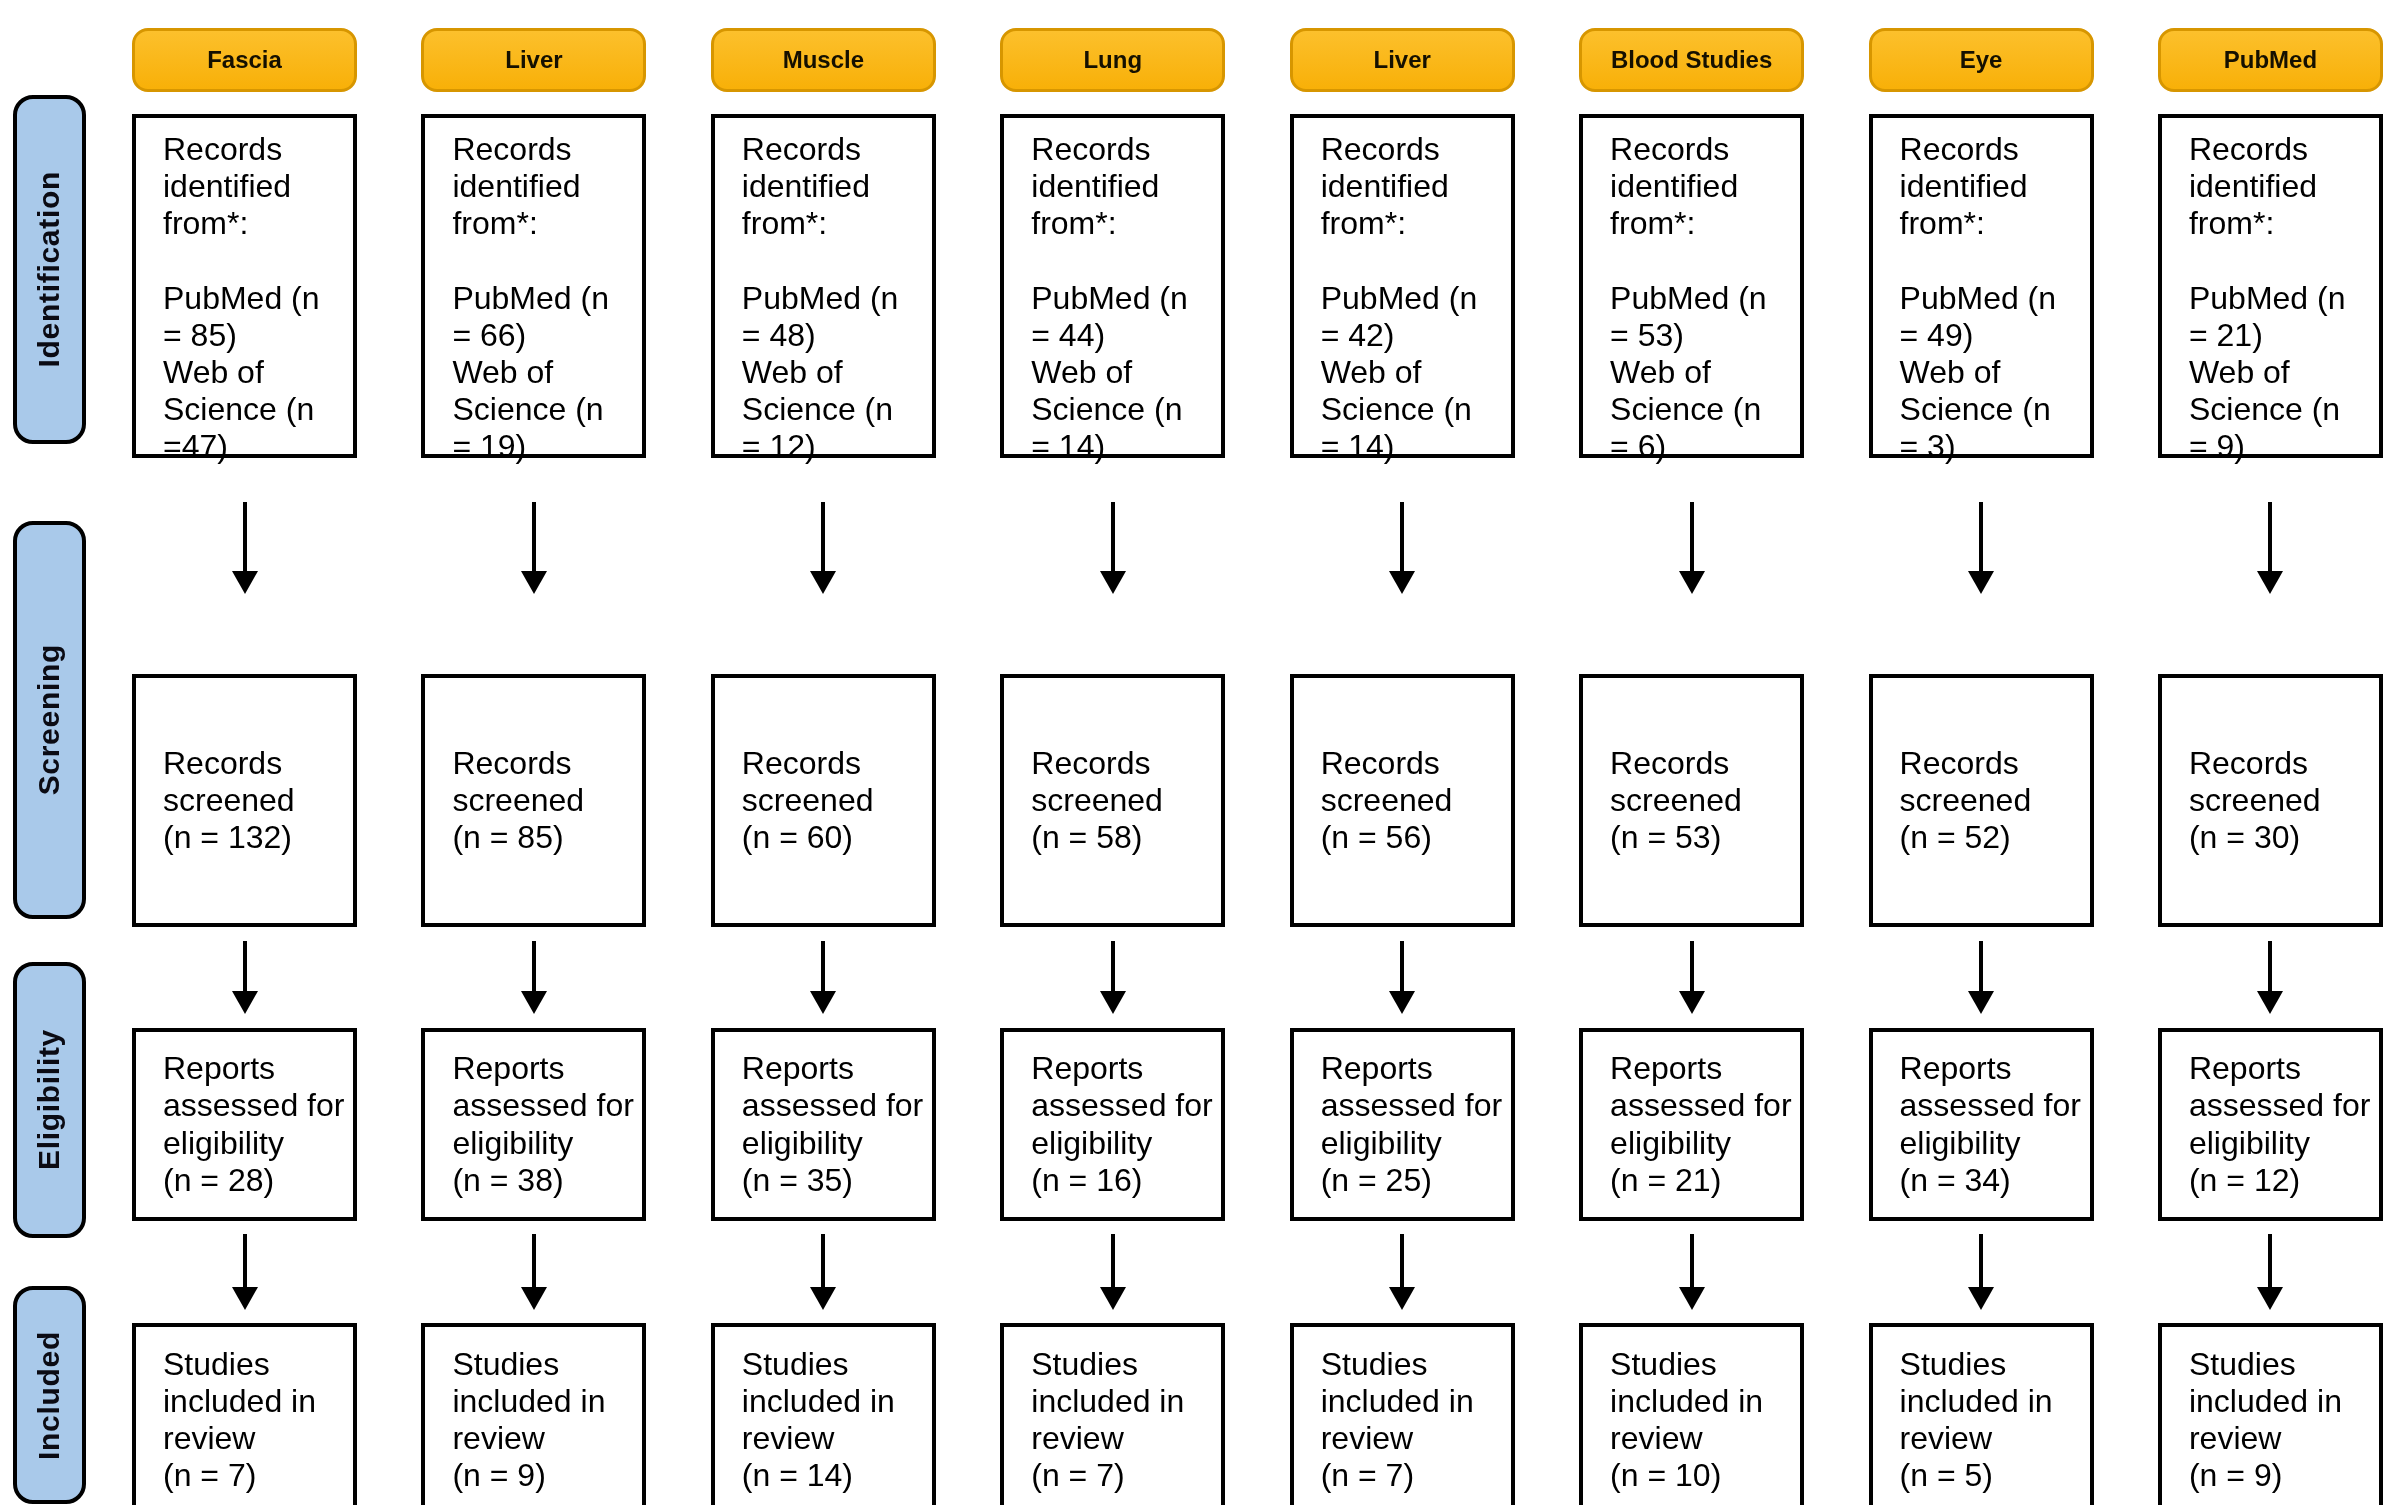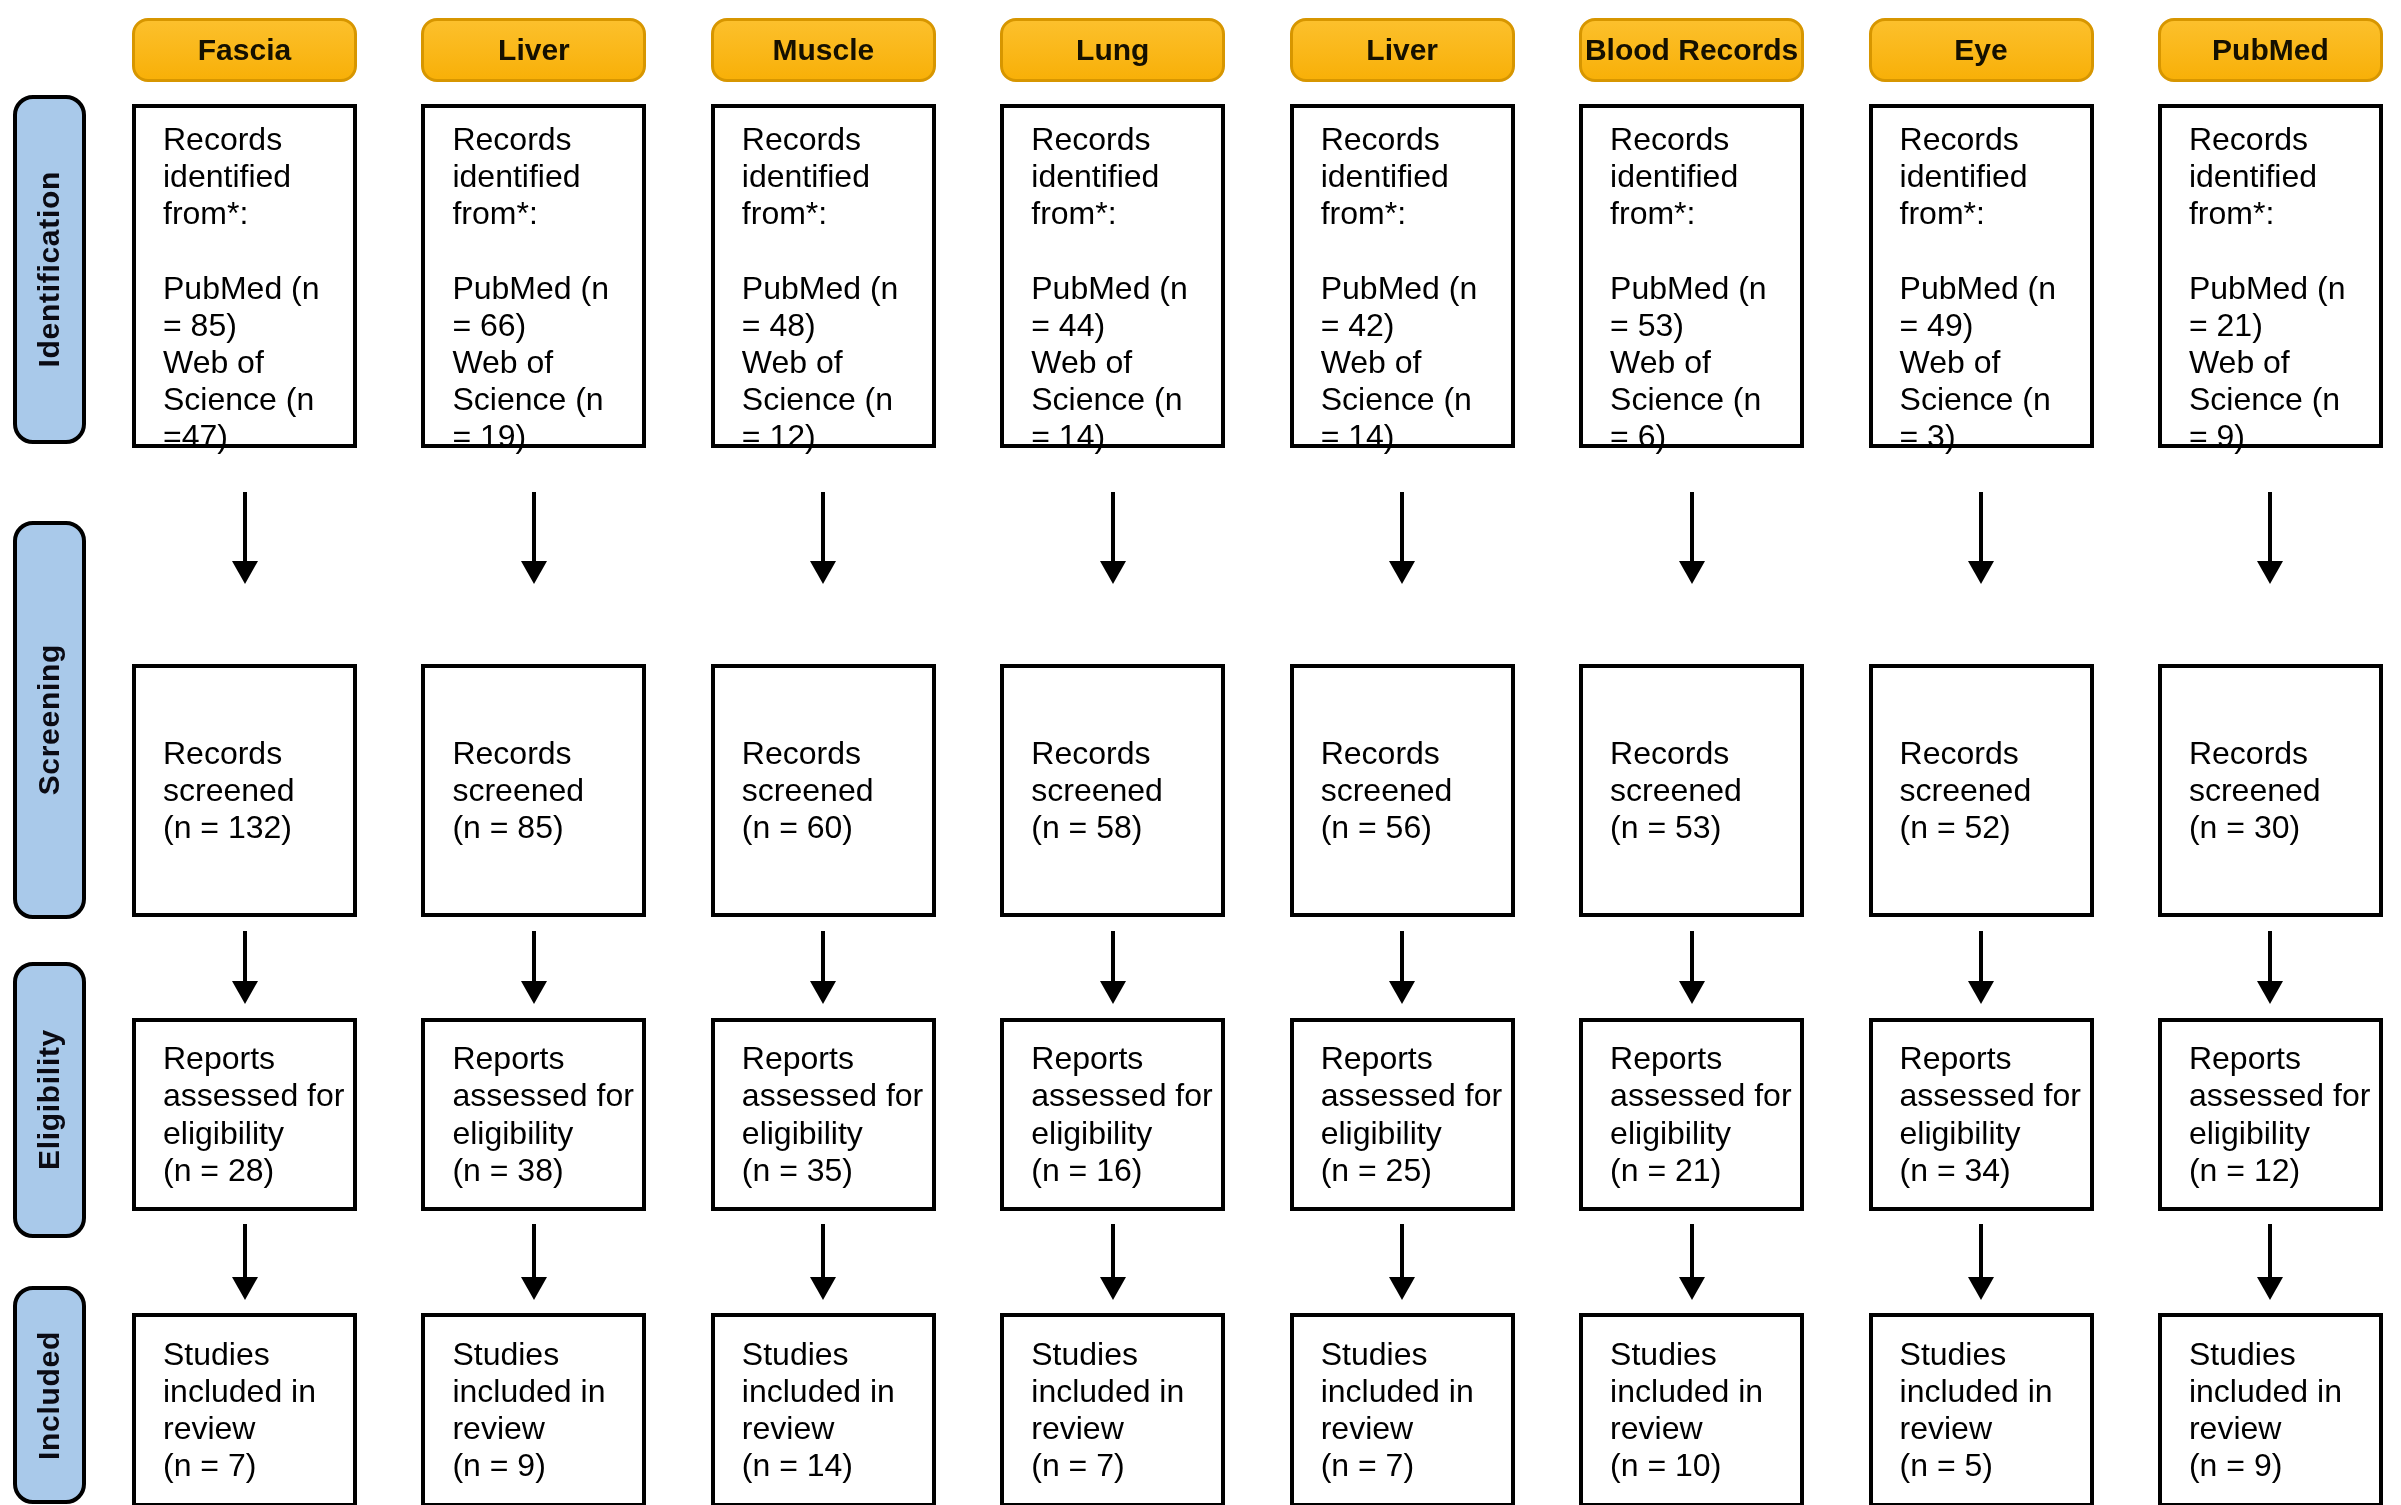--- a/index.html
+++ b/index.html
@@ -49,30 +49,30 @@
     display: flex;
     justify-content: space-between;
   }
   .col {
     width: 225px;
     display: flex;
     flex-direction: column;
     align-items: center;
   }
   .hdr {
-    margin-top: 18px;
+    margin-top: 28px;
     height: 64px;
     width: 100%;
     background: linear-gradient(#FCC02C, #F8B008);
     border: 3.3px solid #D79600;
     border-radius: 16px;
     display: flex;
     align-items: center;
     justify-content: center;
-    font-size: 30px;
+    font-size: 24px;
     font-weight: bold;
     color: #151000;
   }
   .box {
     width: 100%;
     border: 4px solid #000;
     background: #fff;
     font-size: 32px;
     line-height: 1.16;
     white-space: pre-line;
@@ -290,21 +290,21 @@
       <div class="zone zone-3">
           <div class="arrow"></div>
         </div>
       <div class="box box-incl">Studies
 included in
 review
 (n = 7)</div>
     </div>
 
     <div class="col">
-      <div class="hdr">Blood Records</div>
+      <div class="hdr">Blood Studies</div>
       <div class="box box-id">Records
 identified
 from*:
 
 PubMed (n
 = 53)
 Web of
 Science (n
 = 6)</div>
       <div class="zone zone-1">

